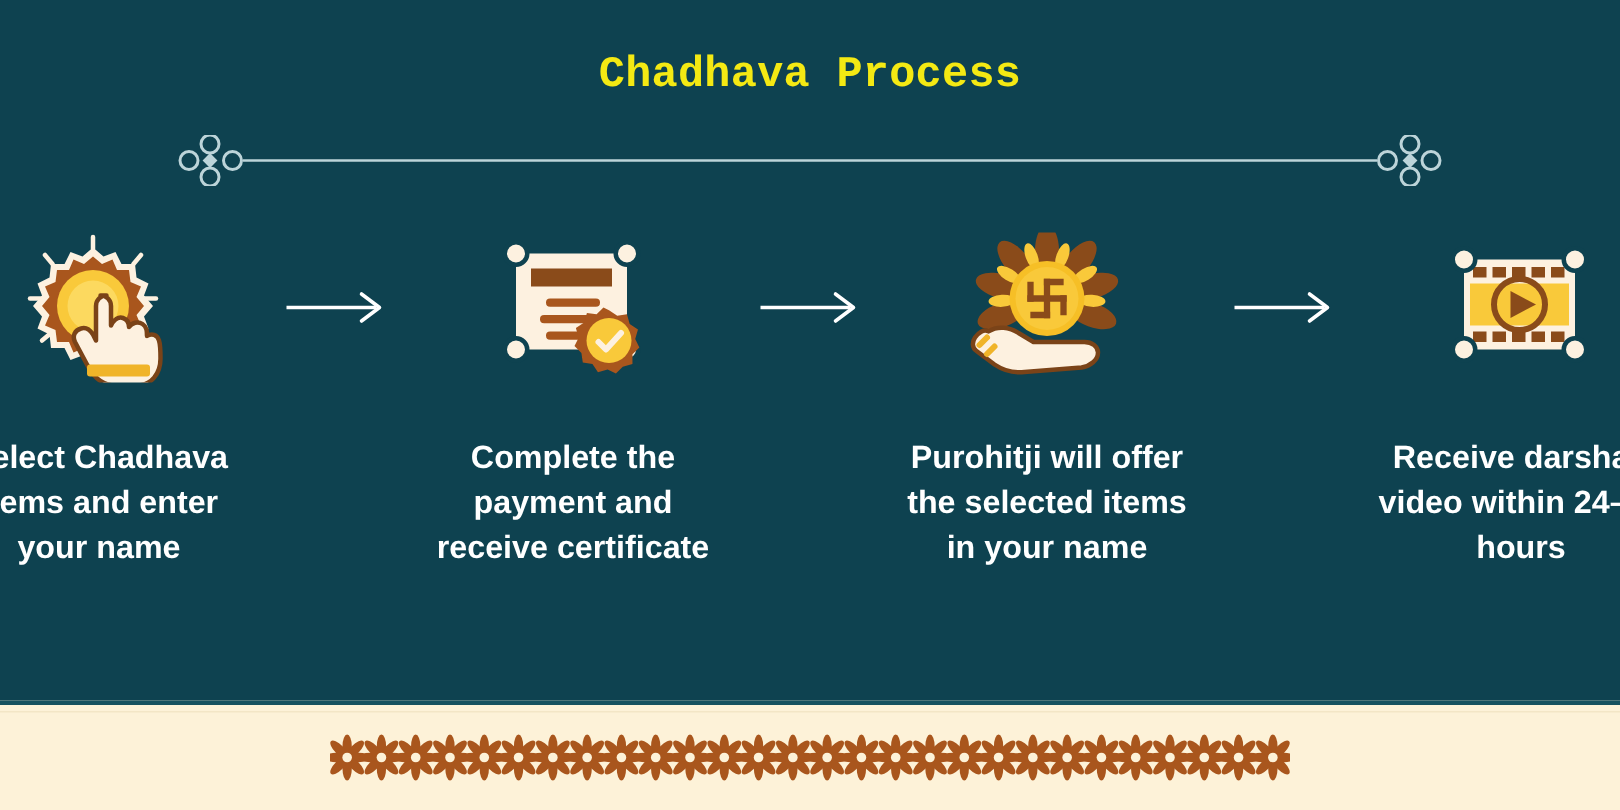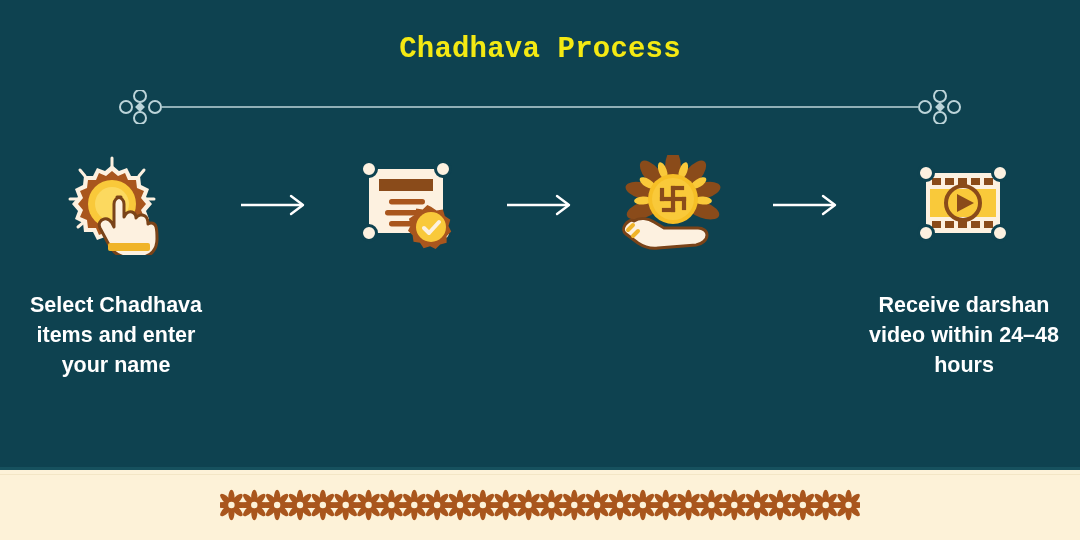--- a/index.html
+++ b/index.html
@@ -205,20 +205,23 @@
           <circle cx="14" cy="78" r="7.5" fill="#fdf1e0" stroke="#0e4250" stroke-width="3"></circle>
           <circle cx="88" cy="78" r="7.5" fill="#fdf1e0" stroke="#0e4250" stroke-width="3"></circle>
 
           <g transform="translate(76,72)">
             <path d="M0 -22 L6 -18 L13 -19 L15 -12 L21 -8 L19 -1 L22 5 L17 10 L17 17 L10 19 L5 24 L-1 21 L-8 23 L-12 17 L-19 16 L-20 9 L-25 4 L-22 -2 L-24 -9 L-18 -13 L-16 -20 L-9 -19 L-4 -24 Z" fill="#a9561d" transform="scale(0.92)"></path>
             <circle cx="0" cy="0" r="15" fill="#f9c93a"></circle>
             <polyline points="-7,1 -2,6 8,-5" stroke="#fdf1e0" stroke-width="4" fill="none" stroke-linecap="round" stroke-linejoin="round"></polyline>
           </g>
         </svg>
       </div>
+      <div class="step-label">Complete the
+payment and
+receive certificate</div>
     </div>
 
     <div class="arrow">
       <svg width="70" height="24" viewBox="0 0 70 24" fill="none">
         <line x1="2" y1="12" x2="62" y2="12" stroke="#ffffff" stroke-width="2.4"></line>
         <polyline points="52,3 64,12 52,21" stroke="#ffffff" stroke-width="2.4" fill="none" stroke-linecap="round" stroke-linejoin="round"></polyline>
       </svg>
     </div>
 
     <div class="step">
@@ -255,20 +258,23 @@
               <line x1="0" y1="-11" x2="9" y2="-11"></line>
               <line x1="0" y1="11" x2="-9" y2="11"></line>
             </g>
           </g>
 
           <path d="M16 66 c6 -4 14 -3 20 1 l10 6 l34 0 c5 0 9 3 9 7 c0 5 -5 9 -11 10 l-38 3 c-8 1 -14 -1 -20 -5 l-12 -9 c-3 -2 -3 -6 -1 -9 c2 -3 6 -6 9 -4 z" fill="#fdf1e0" stroke="#7a4318" stroke-width="3" stroke-linejoin="round"></path>
 
           <path d="M15 70 l-5 5 M20 76 l-5 5" stroke="#f0b429" stroke-width="4" stroke-linecap="round"></path>
         </svg>
       </div>
+      <div class="step-label">Purohitji will offer
+the selected items
+in your name</div>
     </div>
 
     <div class="arrow">
       <svg width="70" height="24" viewBox="0 0 70 24" fill="none">
         <line x1="2" y1="12" x2="62" y2="12" stroke="#ffffff" stroke-width="2.4"></line>
         <polyline points="52,3 64,12 52,21" stroke="#ffffff" stroke-width="2.4" fill="none" stroke-linecap="round" stroke-linejoin="round"></polyline>
       </svg>
     </div>
 
     <div class="step">

